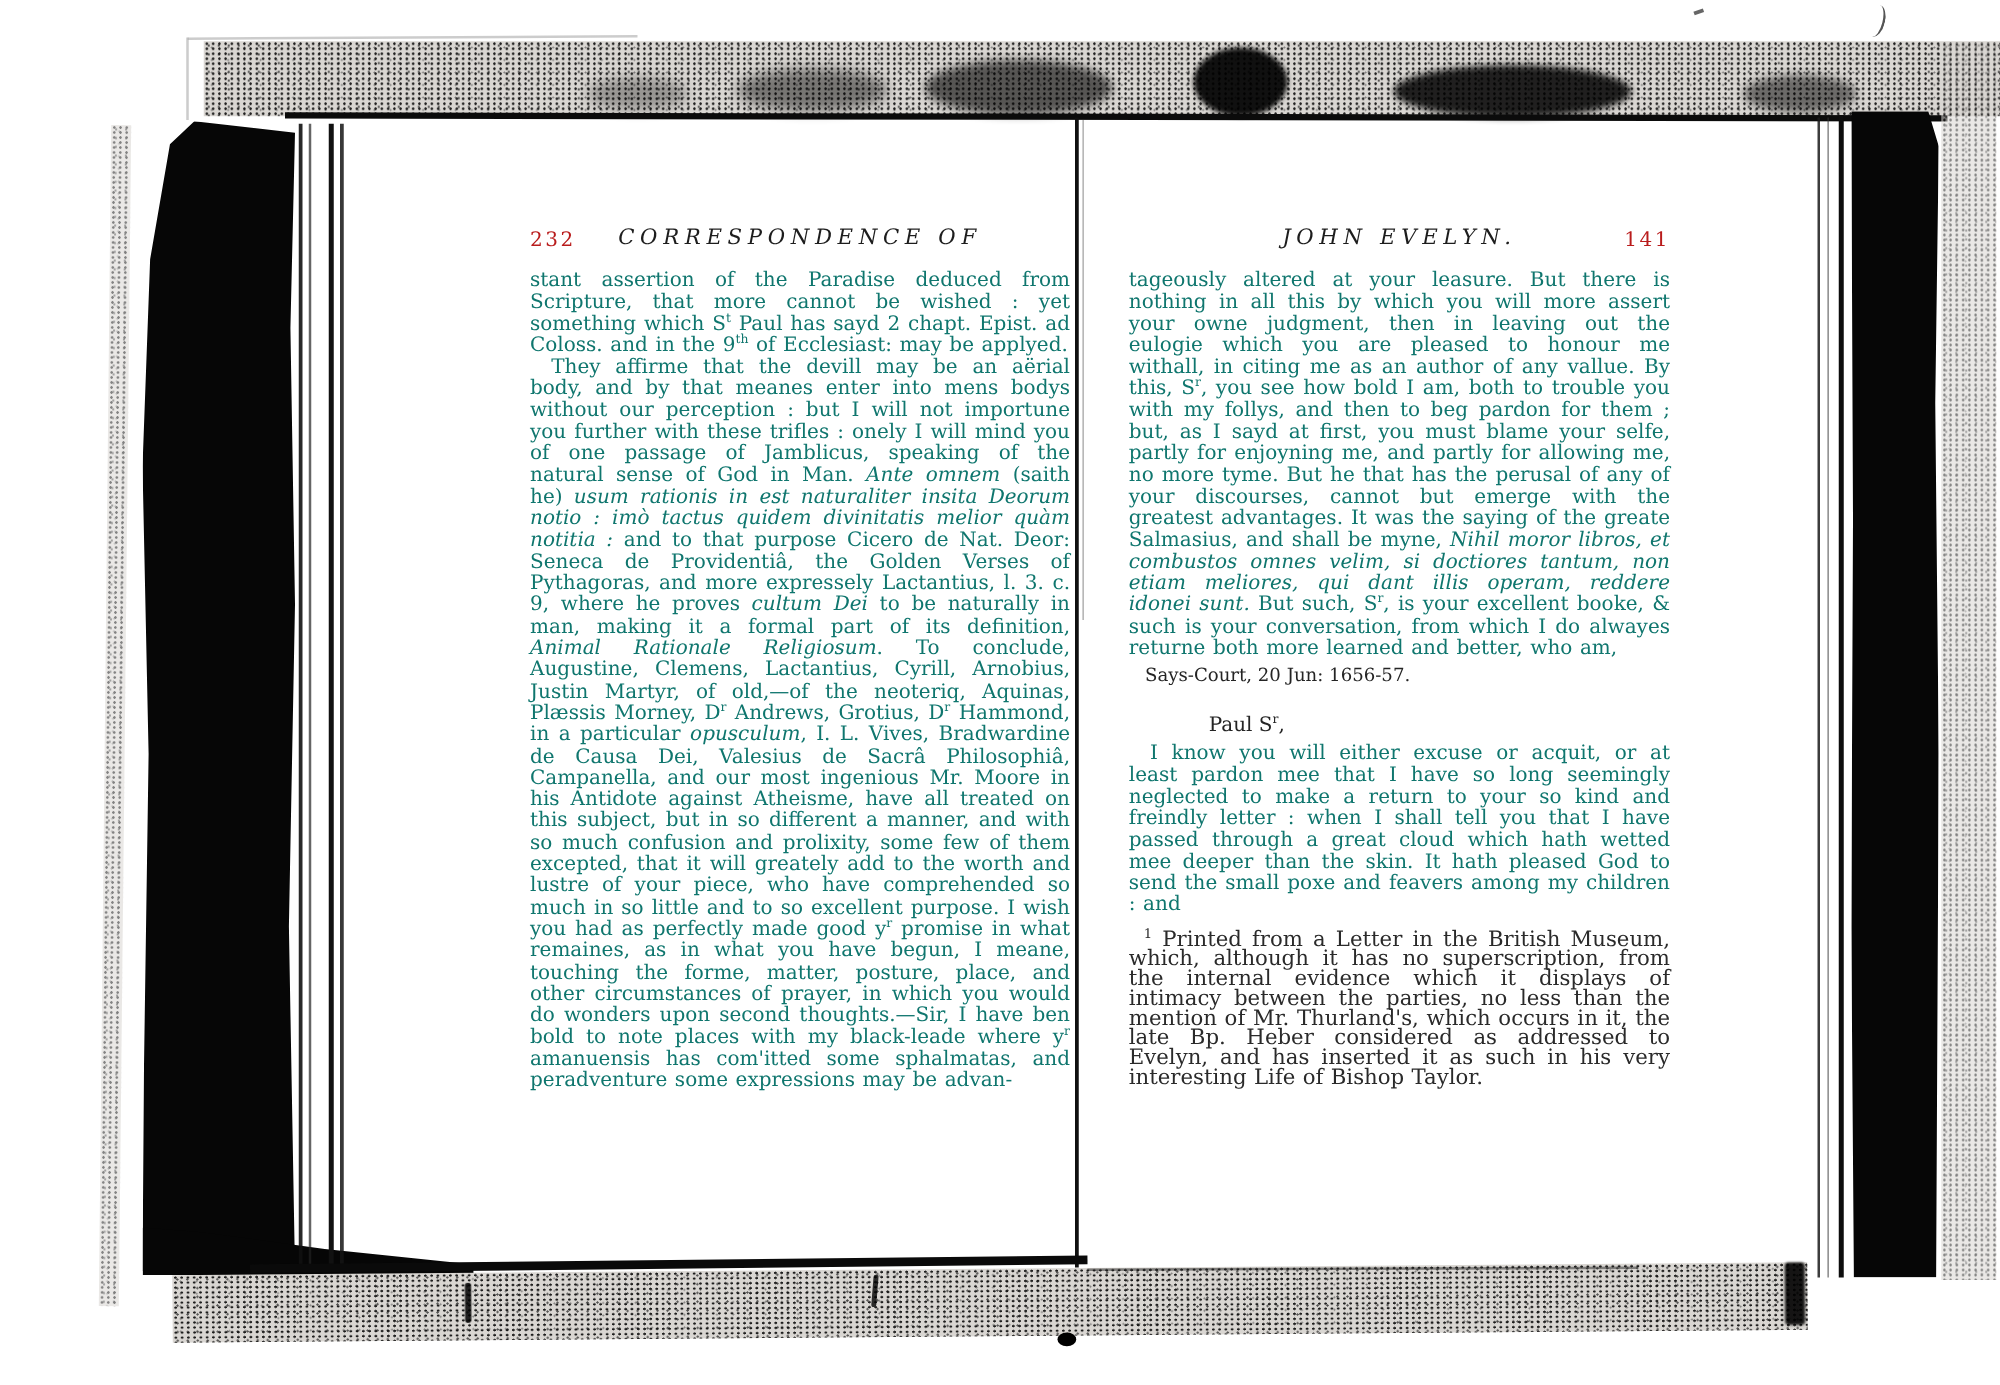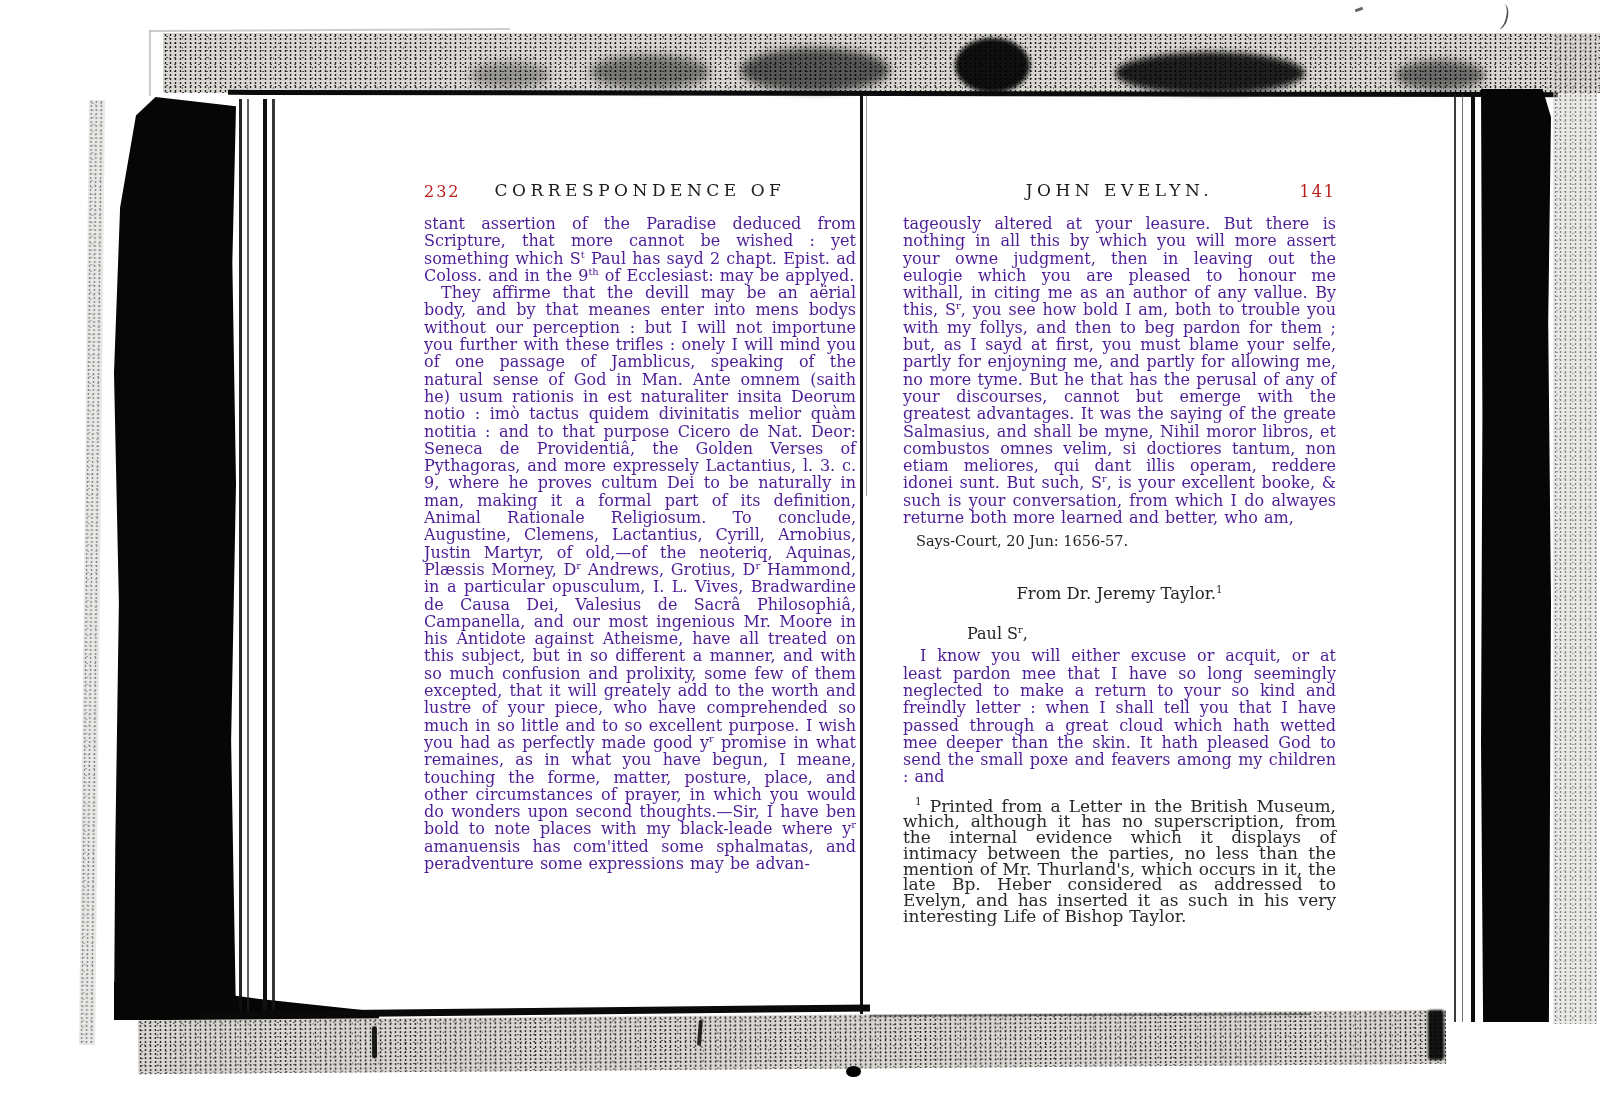--- a/index.html
+++ b/index.html
@@ -16,30 +16,30 @@
     background-size:5px 4px,8px 7px,13px 10px;
   }
   .speckle-light{opacity:.55;}
   .artifact{position:absolute;}
   .blob{background:#060606;}
   .blotch{position:absolute;background:#000;border-radius:50%;}
 
   
   .page{position:absolute;}
   .page-header{position:relative;height:22px;margin-bottom:13px;}
-  .running-title{position:absolute;left:0;right:0;text-align:center;
+  .running-title{position:absolute;left:0;right:0;text-align:center;font-style:italic;
     font-size:17px;letter-spacing:4.5px;color:#1d1d1d;white-space:nowrap;}
   .pagenum{position:absolute;top:2px;font-size:16px;letter-spacing:2px;color:#b91c1c;}
   .pagenum.pn-left{left:0;}
   .pagenum.pn-right{right:0;}
-  .body-text{margin:0;font-size:16px;line-height:17.3px;text-align:justify;color:#4c1d95;
+  .body-text{margin:0;font-size:16px;line-height:17.3px;text-align:justify;color:#0f766e;
     word-spacing:1px;}
   .body-text.indent{text-indent:17px;}
   sup{font-size:62%;vertical-align:super;line-height:0;letter-spacing:0;}
-  .it{}
+  .it{font-style:italic;}
   .signature{font-size:16px;line-height:17.3px;text-align:right;padding-right:56px;margin-top:1px;color:#242424;}
   .dateline{font-size:14.5px;padding-left:13px;margin-top:7px;color:#242424;}
   .letter-heading{text-align:center;font-size:16.5px;margin-top:35px;color:#242424;}
   .salutation{padding-left:64px;margin-top:21px;font-size:16px;color:#242424;}
   .letter-body{margin-top:4px;}
   .footnote{margin-top:13px;font-size:17px;line-height:15.7px;text-align:justify;color:#2a2a2a;
     text-indent:12px;word-spacing:.5px;}
   .thinline{position:absolute;background:#111;}
   .corner-curve{position:absolute;width:10px;height:26px;border-right:2px solid #555;
     border-radius:0 60% 60% 0/0 50% 50% 0;transform:rotate(14deg);}
@@ -98,19 +98,18 @@
     <p class="body-text indent"><span>They affirme that the devill may be an aërial body, and by that meanes enter into mens bodys without our perception : but I will not importune you further with these trifles :  onely I will mind you of one passage of Jamblicus, speaking of the natural sense of God in Man.  </span><span class="it">Ante omnem</span><span> (saith he) </span><span class="it">usum rationis in est naturaliter insita Deorum notio : imò tactus quidem divinitatis melior quàm notitia :</span><span> and to that purpose Cicero de Nat. Deor: Seneca de Providentiâ, the Golden Verses of Pythagoras, and more expressely Lactantius, l. 3. c. 9, where he proves </span><span class="it">cultum Dei</span><span> to be naturally in man, making it a formal part of its definition, </span><span class="it">Animal Rationale Religiosum</span><span>.  To conclude, Augustine, Clemens, Lactantius, Cyrill, Arnobius, Justin Martyr, of old,—of the neoteriq, Aquinas, Plæssis Morney, D</span><sup>r</sup><span> Andrews, Grotius, D</span><sup>r</sup><span> Hammond, in a particular </span><span class="it">opusculum</span><span>, I. L. Vives, Bradwardine de Causa Dei, Valesius de Sacrâ Philosophiâ, Campanella, and our most ingenious Mr. Moore in his Antidote against Atheisme, have all treated on this subject, but in so different a manner, and with so much confusion and prolixity, some few of them excepted, that it will greately add to the worth and lustre of your piece, who have comprehended so much in so little and to so excellent purpose.  I wish you had as perfectly made good y</span><sup>r</sup><span> promise in what remaines, as in what you have begun, I meane, touching the forme, matter, posture, place, and other circumstances of prayer, in which you would do wonders upon second thoughts.—Sir, I have ben bold to  note places with my black-leade where y</span><sup>r</sup><span> amanuensis has com'itted some sphalmatas, and peradventure some expressions may be advan-</span></p>
   </div>
 
   <div class="page" style="left:903px;top:180px;width:433px;">
     <div class="page-header">
       <span class="running-title">JOHN EVELYN.</span>
       <span class="pagenum pn-right">141</span>
     </div>
     <p class="body-text"><span>tageously altered at your leasure.  But there is nothing in all this by which you will  more assert your owne judgment, then in leaving out the eulogie which you are pleased to honour me withall, in citing me as an author of any vallue.  By this, S</span><sup>r</sup><span>, you see how bold I am, both to trouble you with my follys, and then to beg pardon for them ; but, as I sayd at first, you must blame your selfe, partly for enjoyning me, and partly for allowing me, no more tyme.  But he that has the perusal of any of your discourses, cannot but emerge with the greatest advantages.  It was the saying of the greate Salmasius, and shall be myne, </span><span class="it">Nihil moror libros, et combustos omnes velim, si doctiores tantum, non etiam meliores, qui dant illis operam, reddere idonei sunt.</span><span> But such, S</span><sup>r</sup><span>, is your excellent booke, &amp; such is your conversation, from which I do alwayes returne both more learned and better, who am,</span></p>
     <div class="dateline">Says-Court, 20 Jun: 1656-57.</div>
-    <div class="letter-heading"><span class="it">From Dr. Jeremy Taylor.</span><sup>1</sup></div>
     <div class="salutation"><span>Paul S</span><sup>r</sup><span>,</span></div>
     <p class="body-text indent letter-body"><span>I know you will either excuse or acquit, or at least pardon mee that I have so long seemingly neglected to make a return to your so kind and freindly letter : when I shall tell you that I have passed through a great cloud which hath wetted mee deeper than the skin.  It hath pleased God to send the small poxe and feavers among my children : and</span></p>
     <div class="footnote"><sup>1</sup><span> Printed from a Letter in the British Museum, which, although it has no superscription, from the internal evidence which it displays of intimacy between the parties, no less than the mention of Mr. Thurland's, which occurs in it, the late Bp. Heber considered as addressed to Evelyn, and has inserted it as such in his very interesting Life of Bishop Taylor.</span></div>
   </div>
 
 </div>
 
 </body></html>

